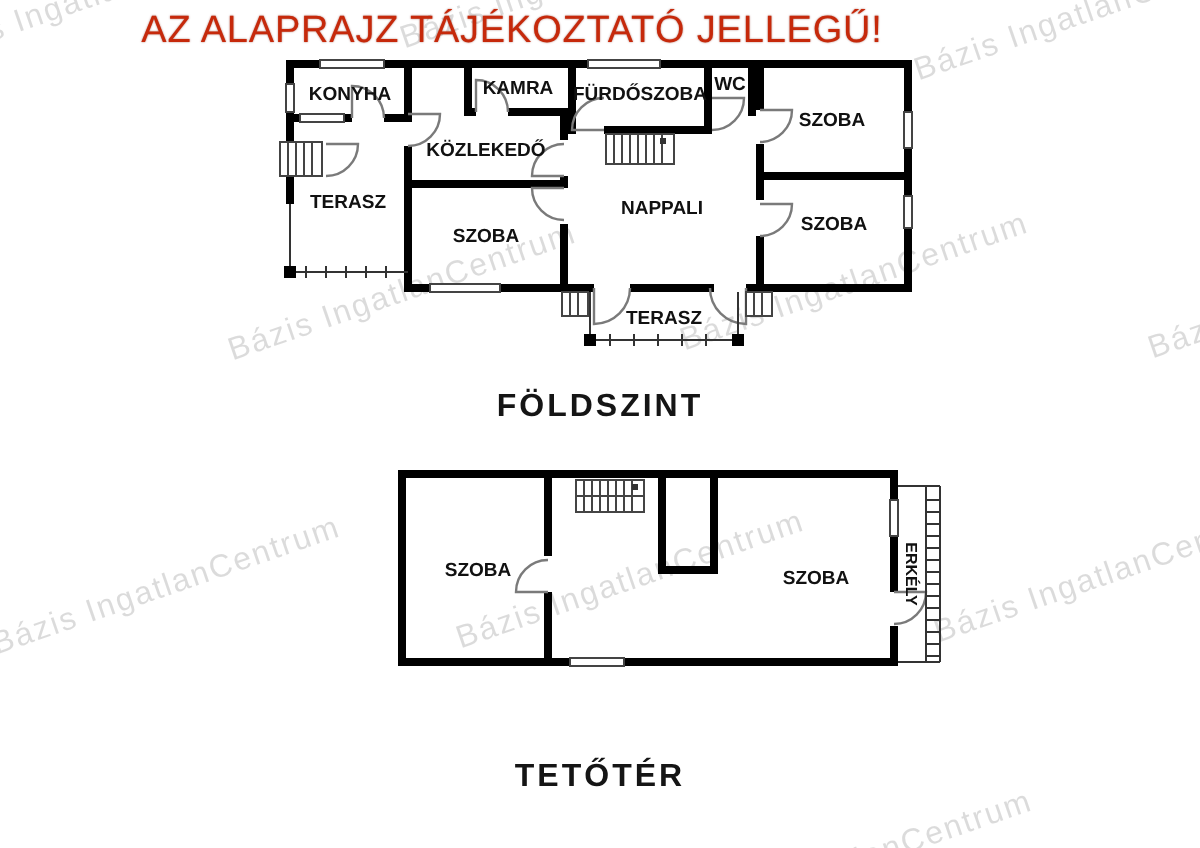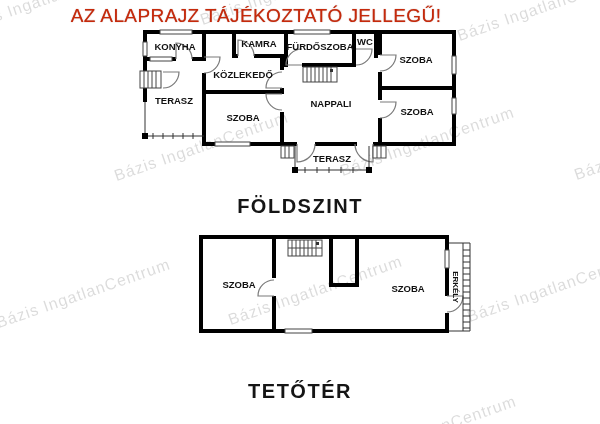--- a/index.html
+++ b/index.html
@@ -7,21 +7,21 @@
     width:600px;height:424px;position:relative;overflow:hidden;
     background:#ffffff;font-family:"Liberation Sans",sans-serif;
   }
   .title{
     position:absolute;top:5px;left:0;width:512px;text-align:center;
     font-size:19px;font-weight:normal;color:#c6290b;letter-spacing:.4px;
     text-shadow:0 0 1px rgba(120,20,0,.6);
   }
   .floor-label{
     position:absolute;left:0;width:600px;text-align:center;
-    font-size:20px;font-weight:bold;color:#151515;letter-spacing:1.5px;
+    font-size:16px;font-weight:bold;color:#151515;letter-spacing:1.5px;
   }
   .floor-label.ground{top:195px;}
   .floor-label.attic{top:380px;}
   .wm{
     position:absolute;white-space:nowrap;font-size:16px;letter-spacing:1px;
     color:rgba(0,0,0,0.14);transform:rotate(-19deg);transform-origin:0 0;
     pointer-events:none;user-select:none;
   }
   svg{position:absolute;top:0;left:0;}
   svg text{font-family:"Liberation Sans",sans-serif;font-weight:bold;fill:#111;}

